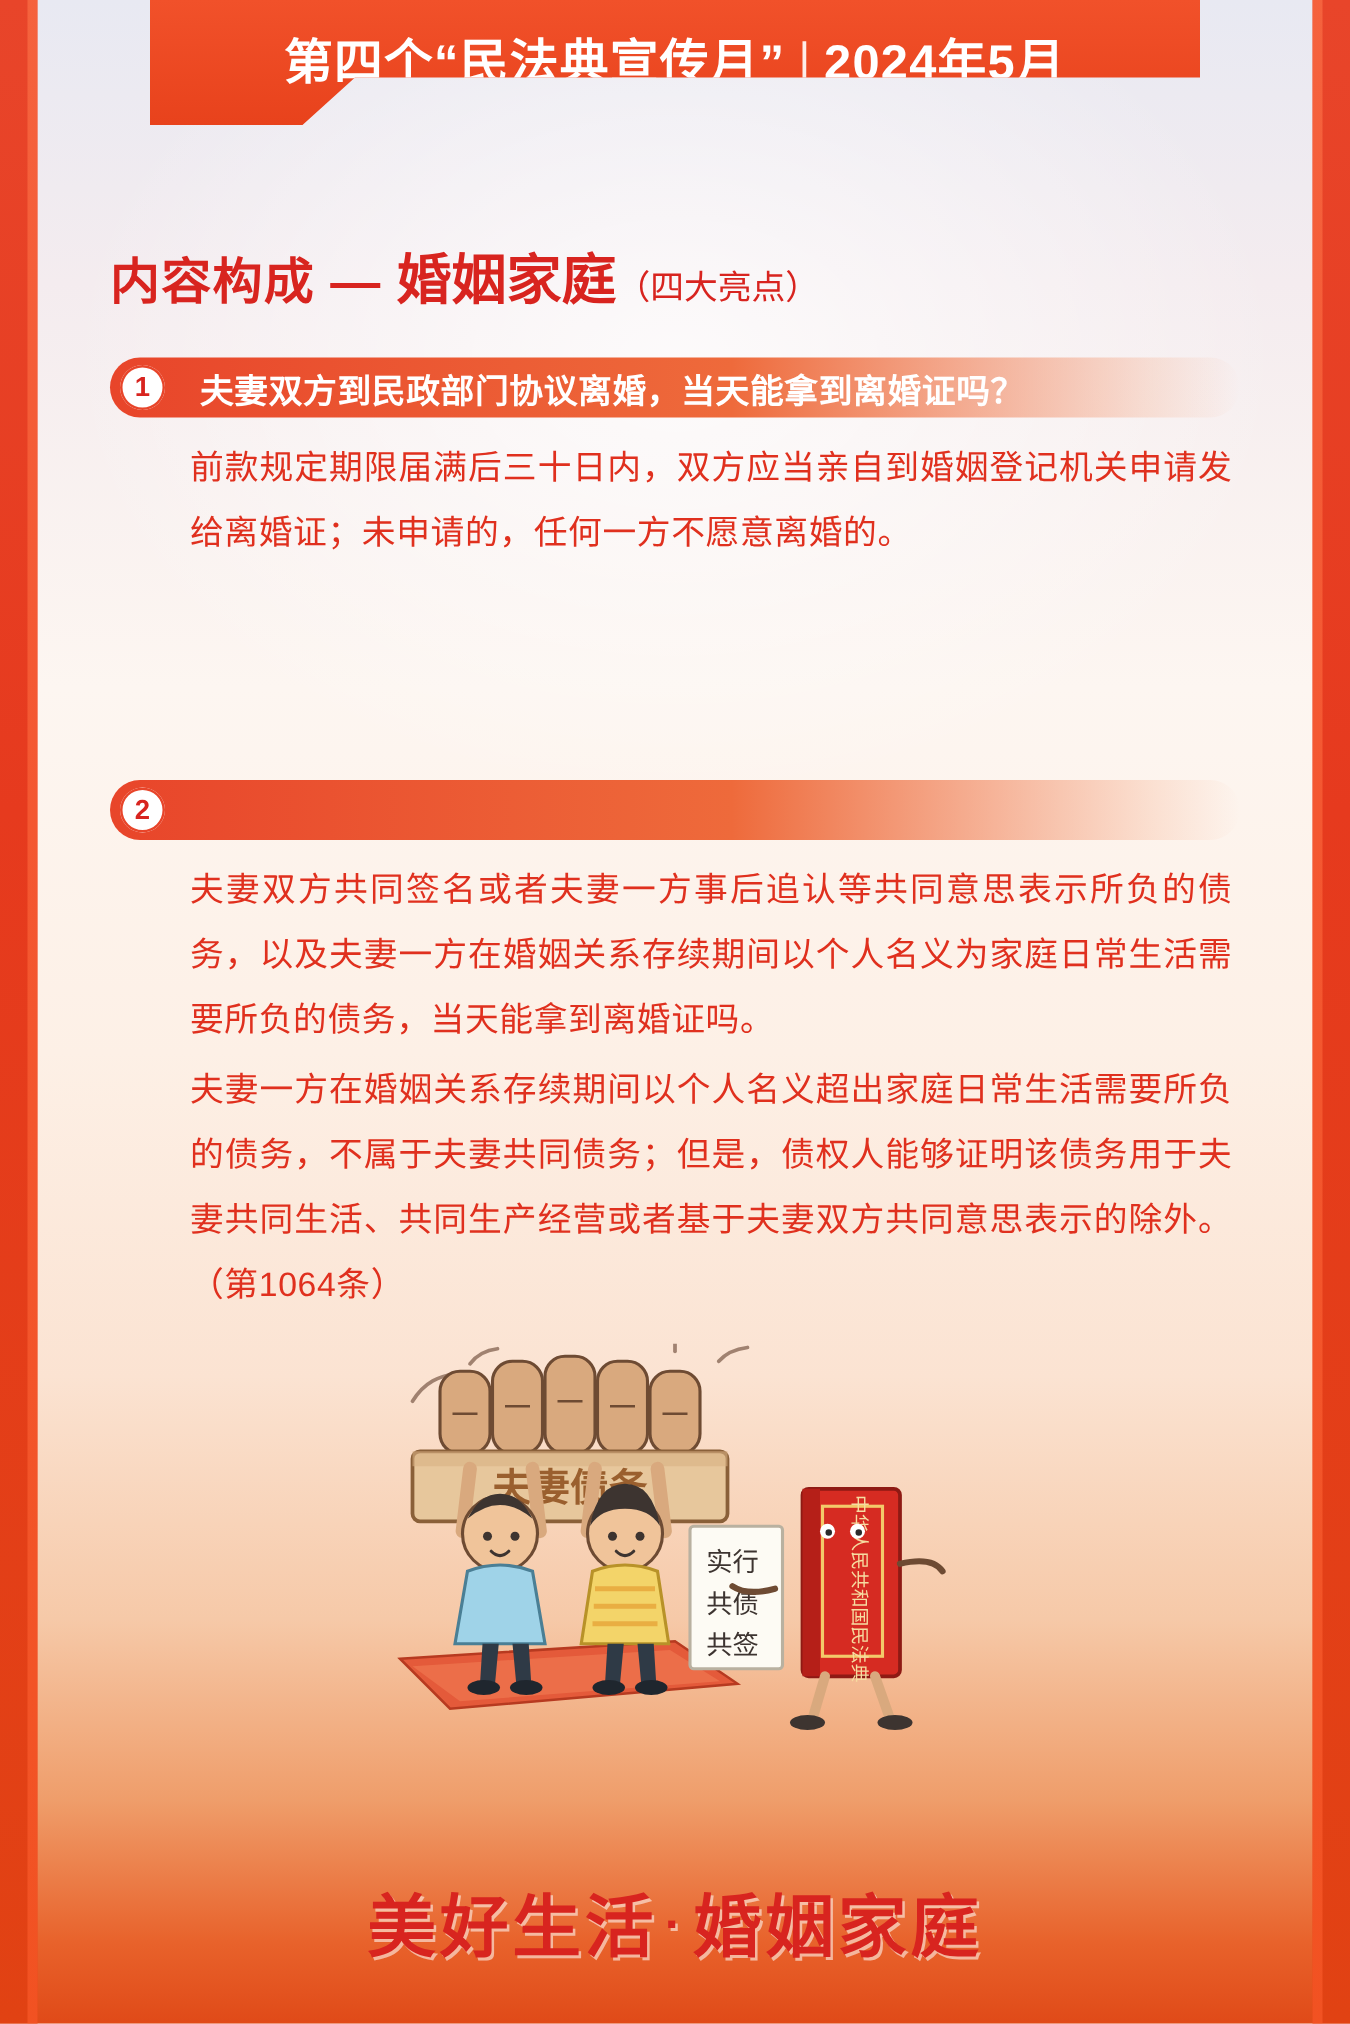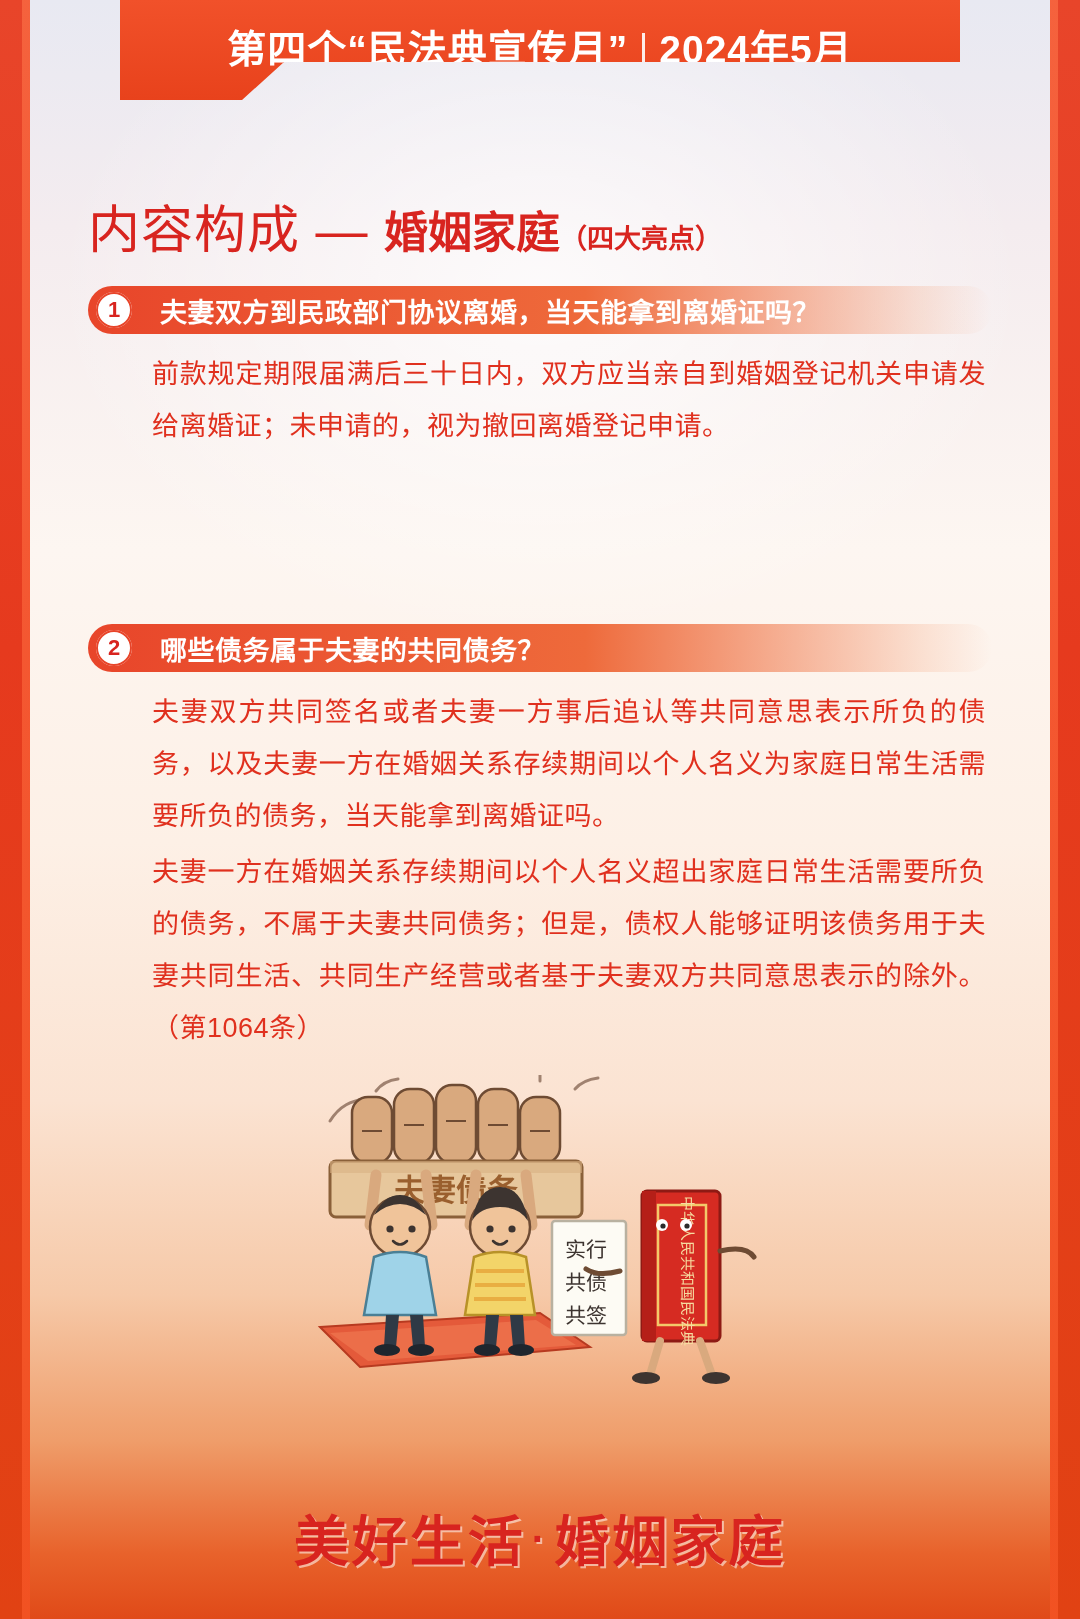--- a/index.html
+++ b/index.html
@@ -86,34 +86,34 @@
   }
 
   
   .section-head {
     position: absolute;
     top: 188px;
     left: 88px;
     white-space: nowrap;
   }
   .section-head .sh-main {
-    font-size: 52px;
-    font-weight: normal;
+    font-size: 40px;
+    font-weight: bold;
     color: #d8241f;
     letter-spacing: 1px;
   }
   .section-head .sh-accent {
     font-size: 44px;
     font-weight: bold;
     color: #d8241f;
   }
   .section-head .sh-sub {
     font-size: 27px;
     color: #d8241f;
-    font-weight: bold;
+    font-weight: normal;
   }
 
   
   .qa {
     position: absolute;
     left: 88px;
     width: 904px;
   }
   .qa.q1 { top: 286px; }
   .qa.q2 { top: 624px; }
@@ -216,28 +216,27 @@
   <div class="section-head">
     <span class="sh-main">内容构成 — </span><span class="sh-accent">婚姻家庭</span><span class="sh-sub">（四大亮点）</span>
   </div>
 
   <div class="qa q1">
     <div class="qhead">
       <div class="qnum">1</div>
       <div class="qtext">夫妻双方到民政部门协议离婚，当天能拿到离婚证吗？</div>
     </div>
     <div class="qbody">
-      <p>前款规定期限届满后三十日内，双方应当亲自到婚姻登记机关申请发给离婚证；未申请的，视为撤回离婚登记申请。</p>
+      <p>前款规定期限届满后三十日内，双方应当亲自到婚姻登记机关申请发给离婚证；未申请的，任何一方不愿意离婚的。</p>
     </div>
   </div>
 
   <div class="qa q2">
     <div class="qhead">
       <div class="qnum">2</div>
-      <div class="qtext">哪些债务属于夫妻的共同债务？</div>
     </div>
     <div class="qbody">
       <p>夫妻双方共同签名或者夫妻一方事后追认等共同意思表示所负的债务，以及夫妻一方在婚姻关系存续期间以个人名义为家庭日常生活需要所负的债务，当天能拿到离婚证吗。</p>
       <p>夫妻一方在婚姻关系存续期间以个人名义超出家庭日常生活需要所负的债务，不属于夫妻共同债务；但是，债权人能够证明该债务用于夫妻共同生活、共同生产经营或者基于夫妻双方共同意思表示的除外。（第1064条）</p>
     </div>
   </div>
 
   <div class="illus">
     <svg width="500" height="320" viewBox="0 0 500 320">
 

